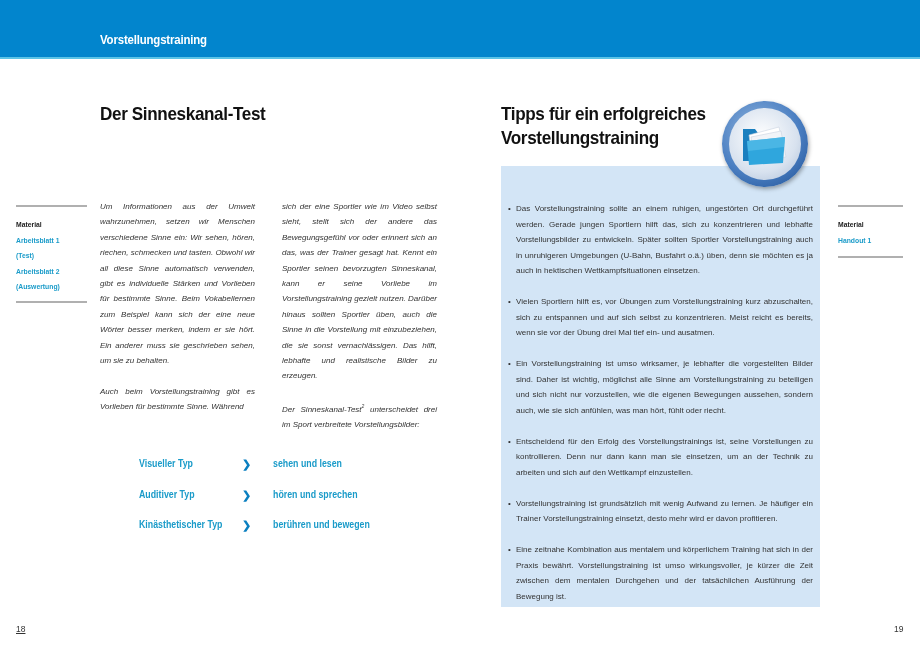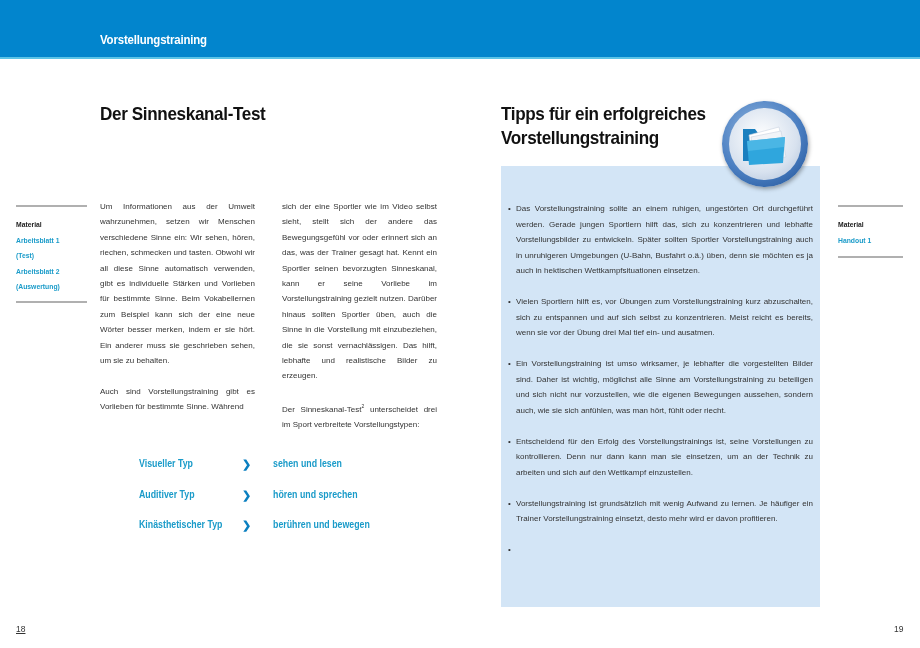--- a/index.html
+++ b/index.html
@@ -10,21 +10,21 @@
   .h1 { position: absolute; font-weight: bold; font-size: 19px; color: #111; line-height: 24px; letter-spacing: -0.4px; transform: scaleX(0.9); transform-origin: left top; }
   .h1-left { left: 100px; top: 102px; }
   .h1-right { left: 501px; top: 102px; }
 
   .side-rule { position: absolute; height: 2px; background: #b0b0b0; }
   .side-label { position: absolute; font-weight: bold; font-size: 8px; line-height: 15.5px; transform: scaleX(0.85); transform-origin: left top; }
   .side-label .head { color: #222; display: block; }
   .side-label .link { color: #1a9bc9; display: block; }
 
   .body-col { position: absolute; top: 199px; width: 155px; font-size: 8px; line-height: 15.4px; color: #333; text-align: justify; }
-  .body-col p { margin-bottom: 15.4px; }
+  .body-col p { margin-bottom: 15.4px; font-style: italic; }
   .body-col sup { font-size: 5px; }
 
   .types { position: absolute; left: 139px; top: 458px; }
   .type-row { position: relative; height: 30.5px; font-weight: bold; font-size: 10px; color: #1a9bc9; }
   .type-row .tname { position: absolute; left: 0; top: 0; transform: scaleX(0.88); transform-origin: left top; white-space: nowrap; }
   .type-row .arrow { position: absolute; left: 103px; top: 0; font-size: 11px; color: #0a7fc0; }
   .type-row .tdesc { position: absolute; left: 134px; top: 0; transform: scaleX(0.88); transform-origin: left top; white-space: nowrap; }
 
   .tips-box { position: absolute; left: 501px; top: 166px; width: 319px; height: 441px; background: #d3e5f6; }
   .tips-list { position: absolute; left: 508px; top: 201px; width: 305px; list-style: none; }
@@ -51,26 +51,26 @@
   <span class="head">Material</span>
   <span class="link">Arbeitsblatt 1</span>
   <span class="link">(Test)</span>
   <span class="link">Arbeitsblatt 2</span>
   <span class="link">(Auswertung)</span>
 </div>
 <div class="side-rule" style="left:16px; top:301px; width:71px;"></div>
 
 <div class="body-col" style="left:100px;">
   <p>Um Informationen aus der Umwelt wahrzunehmen, setzen wir Menschen verschiedene Sinne ein: Wir sehen, hören, riechen, schmecken und tasten. Obwohl wir all diese Sinne automatisch verwenden, gibt es individuelle Stärken und Vorlieben für bestimmte Sinne. Beim Vokabellernen zum Beispiel kann sich der eine neue Wörter besser merken, indem er sie hört. Ein anderer muss sie geschrieben sehen, um sie zu behalten.</p>
-  <p>Auch sind Vorstellungstraining gibt es Vorlieben für bestimmte Sinne. Während</p>
+  <p>Auch beim Vorstellungstraining gibt es Vorlieben für bestimmte Sinne. Während</p>
 </div>
 
 <div class="body-col" style="left:282px;">
   <p>sich der eine Sportler wie im Video selbst sieht, stellt sich der andere das Bewegungsgefühl vor oder erinnert sich an das, was der Trainer gesagt hat. Kennt ein Sportler seinen bevorzugten Sinneskanal, kann er seine Vorliebe im Vorstellungstraining gezielt nutzen. Darüber hinaus sollten Sportler üben, auch die Sinne in die Vorstellung mit einzubeziehen, die sie sonst vernachlässigen. Das hilft, lebhafte und realistische Bilder zu erzeugen.</p>
-  <p><span>Der Sinneskanal-Test</span><sup>2</sup><span> unterscheidet drei im Sport verbreitete Vorstellungstypen:</span></p>
+  <p><span>Der Sinneskanal-Test</span><sup>2</sup><span> unterscheidet drei im Sport verbreitete Vorstellungsbilder:</span></p>
 </div>
 
 <div class="types">
   <div class="type-row">
     <span class="tname">Visueller Typ</span>
     <span class="arrow">❯</span>
     <span class="tdesc">sehen und lesen</span>
   </div>
   <div class="type-row">
     <span class="tname">Auditiver Typ</span>
@@ -103,21 +103,21 @@
     <path d="M8 20 L46 16 L45 26 L9 30 Z" fill="#55bde8" opacity="0.7"></path>
   </svg>
 </div>
 
 <ul class="tips-list">
   <li><span class="bullet">•</span><span>Das Vorstellungstraining sollte an einem ruhigen, ungestörten Ort durchgeführt werden. Gerade jungen Sportlern hilft das, sich zu konzentrieren und lebhafte Vorstellungsbilder zu entwickeln. Später sollten Sportler Vorstellungstraining auch in unruhigeren Umgebungen (U-Bahn, Busfahrt o.ä.) üben, denn sie möchten es ja auch in hektischen Wettkampfsituationen einsetzen.</span></li>
   <li><span class="bullet">•</span><span>Vielen Sportlern hilft es, vor Übungen zum Vorstellungstraining kurz abzuschalten, sich zu entspannen und auf sich selbst zu konzentrieren. Meist reicht es bereits, wenn sie vor der Übung drei Mal tief ein- und ausatmen.</span></li>
   <li><span class="bullet">•</span><span>Ein Vorstellungstraining ist umso wirksamer, je lebhafter die vorgestellten Bilder sind. Daher ist wichtig, möglichst alle Sinne am Vorstellungstraining zu beteiligen und sich nicht nur vorzustellen, wie die eigenen Bewegungen aussehen, sondern auch, wie sie sich anfühlen, was man hört, fühlt oder riecht.</span></li>
   <li><span class="bullet">•</span><span>Entscheidend für den Erfolg des Vorstellungstrainings ist, seine Vorstellungen zu kontrollieren. Denn nur dann kann man sie einsetzen, um an der Technik zu arbeiten und sich auf den Wettkampf einzustellen.</span></li>
   <li><span class="bullet">•</span><span>Vorstellungstraining ist grundsätzlich mit wenig Aufwand zu lernen. Je häufiger ein Trainer Vorstellungstraining einsetzt, desto mehr wird er davon profitieren.</span></li>
-  <li><span class="bullet">•</span></li>
+  <li><span class="bullet">•</span><span>Eine zeitnahe Kombination aus mentalem und körperlichem Training hat sich in der Praxis bewährt. Vorstellungstraining ist umso wirkungsvoller, je kürzer die Zeit zwischen dem mentalen Durchgehen und der tatsächlichen Ausführung der Bewegung ist.</span></li>
 </ul>
 
 <div class="side-rule" style="left:838px; top:205px; width:65px;"></div>
 <div class="side-label" style="left:838px; top:217px;">
   <span class="head">Material</span>
   <span class="link">Handout 1</span>
 </div>
 <div class="side-rule" style="left:838px; top:256px; width:65px;"></div>
 
 <div class="page-num" style="left:894px;text-align:right;">19</div>

